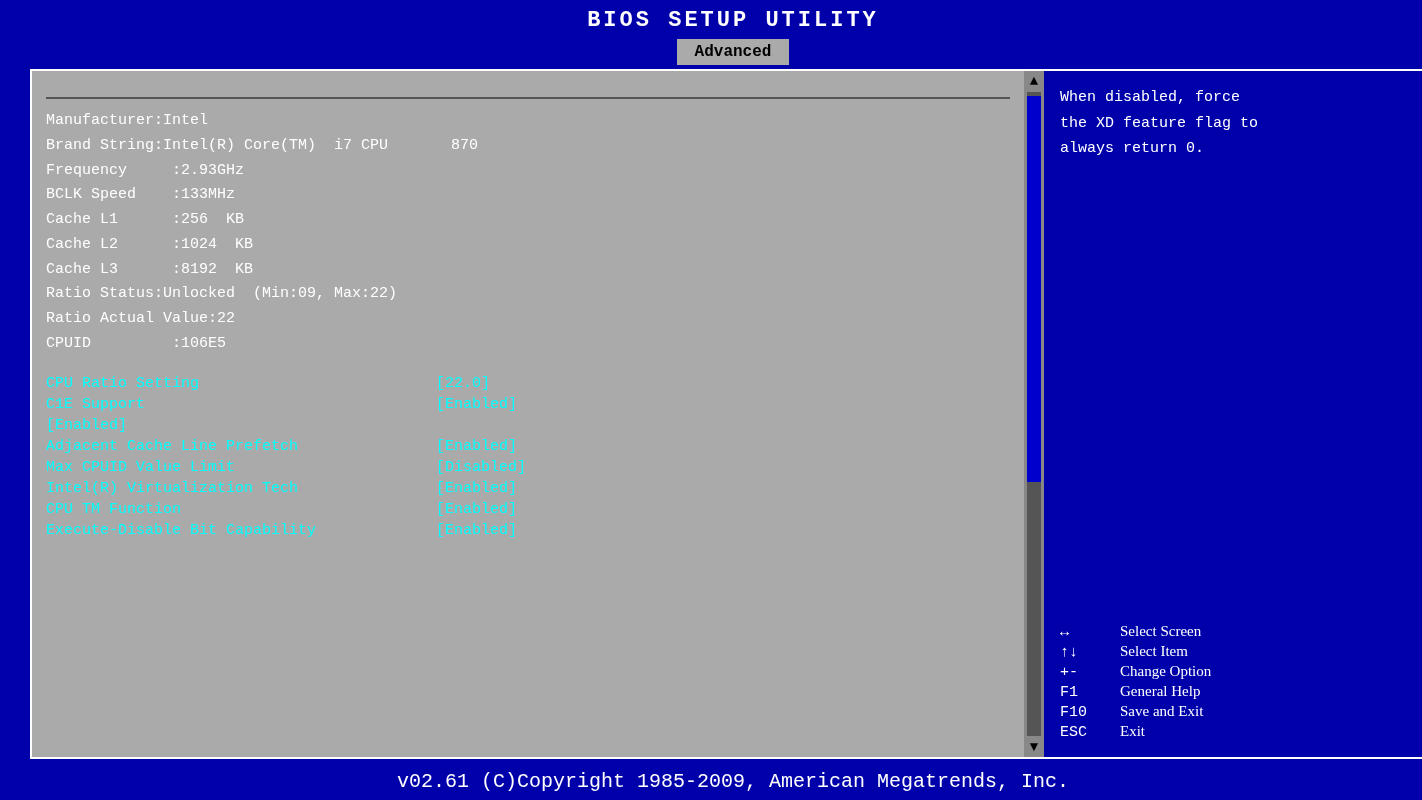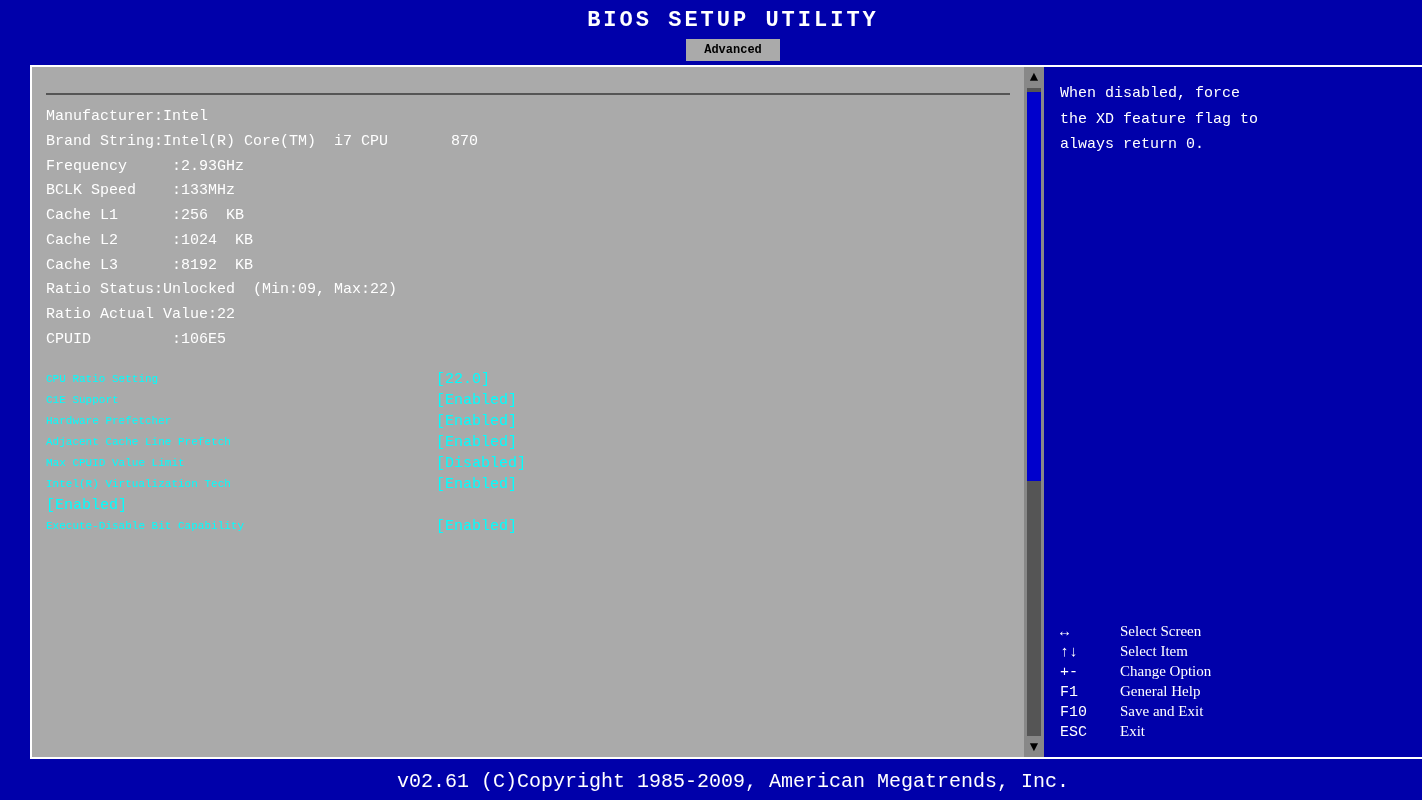--- a/index.html
+++ b/index.html
@@ -35,21 +35,21 @@
     .tab-bar {
       background: #0000aa;
       display: flex;
       justify-content: center;
       padding-bottom: 0;
     }
     .tab-item {
       padding: 4px 18px;
       color: #000000;
       background: #aaaaaa;
-      font-size: 12px;
+      font-size: 16px;
       cursor: pointer;
     }
     .tab-item.active {
       background: #aaaaaa;
       color: #000000;
       font-weight: bold;
     }
 
     
     .main-area {
@@ -93,21 +93,21 @@
     }
     .menu-item {
       display: flex;
       flex-direction: row;
       align-items: center;
       padding: 2px 0;
       cursor: pointer;
     }
     .menu-item .menu-label {
       color: #00ffff;
-      font-size: 11px;
+      font-size: 15px;
       min-width: 390px;
       white-space: pre;
     }
     .menu-item .menu-value {
       color: #00ffff;
       font-size: 15px;
     }
 
     
     .scrollbar-area {
@@ -230,36 +230,36 @@
 
       <div class="menu-item">
             <span class="menu-label">CPU Ratio Setting          </span>
             <span class="menu-value">[22.0]</span>
           </div>
           <div class="menu-item">
             <span class="menu-label">C1E Support                </span>
             <span class="menu-value">[Enabled]</span>
           </div>
           <div class="menu-item">
-            <span class="menu-label">Hardware Prefetcher        </span>
             <span class="menu-value">[Enabled]</span>
           </div>
           <div class="menu-item">
             <span class="menu-label">Adjacent Cache Line Prefetch</span>
             <span class="menu-value">[Enabled]</span>
           </div>
           <div class="menu-item">
             <span class="menu-label">Max CPUID Value Limit      </span>
             <span class="menu-value">[Disabled]</span>
           </div>
           <div class="menu-item">
             <span class="menu-label">Intel(R) Virtualization Tech</span>
             <span class="menu-value">[Enabled]</span>
           </div>
           <div class="menu-item">
+            <span class="menu-label">CPU TM Function            </span>
             <span class="menu-value">[Enabled]</span>
           </div>
           <div class="menu-item">
             <span class="menu-label">Execute-Disable Bit Capability</span>
             <span class="menu-value">[Enabled]</span>
           </div>
         </div>
     </div>
 
     <div class="scrollbar-area">

